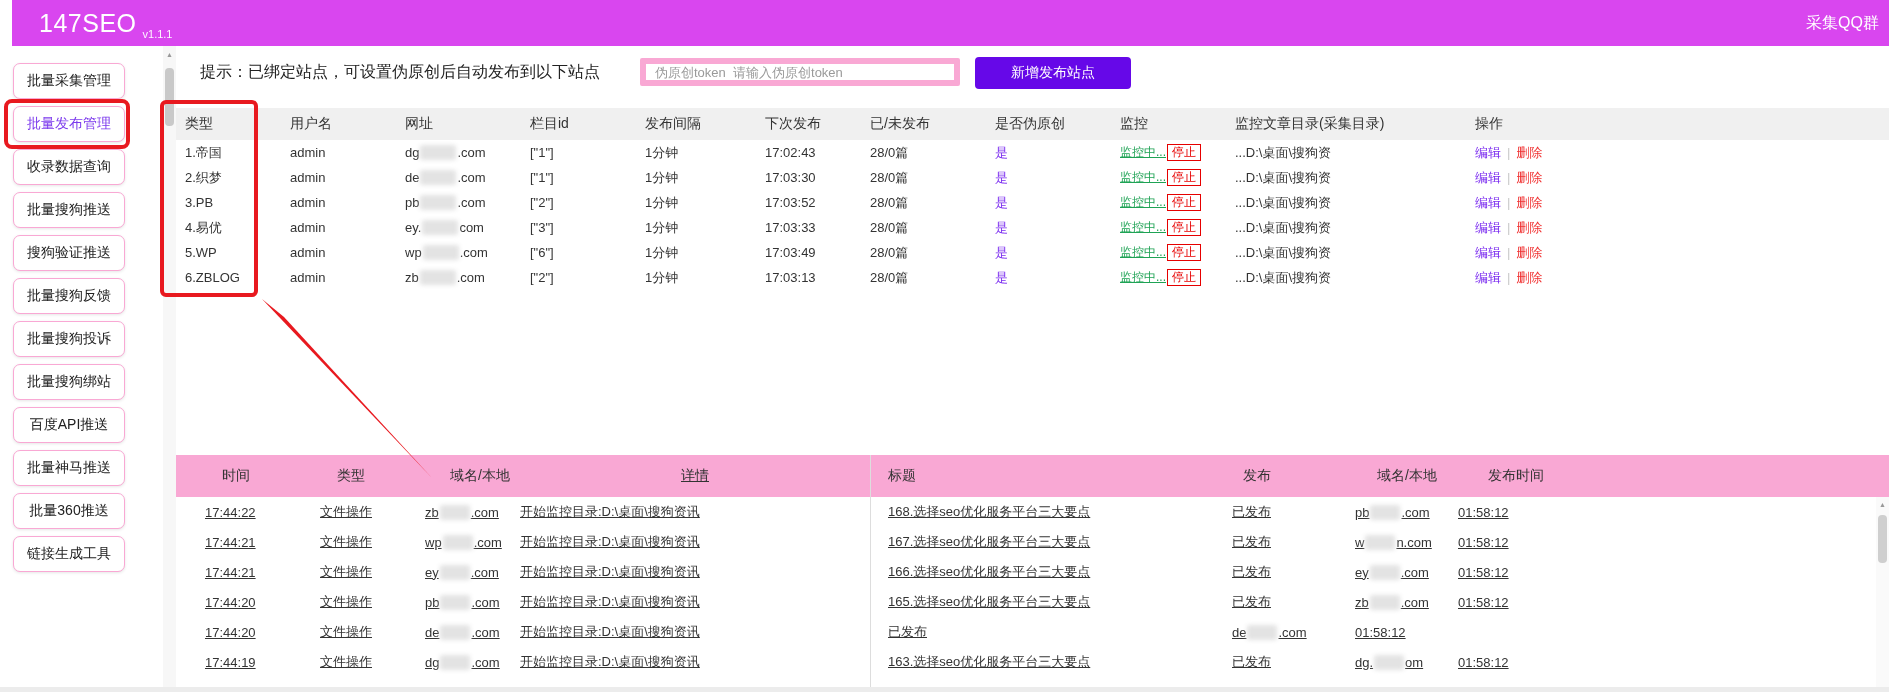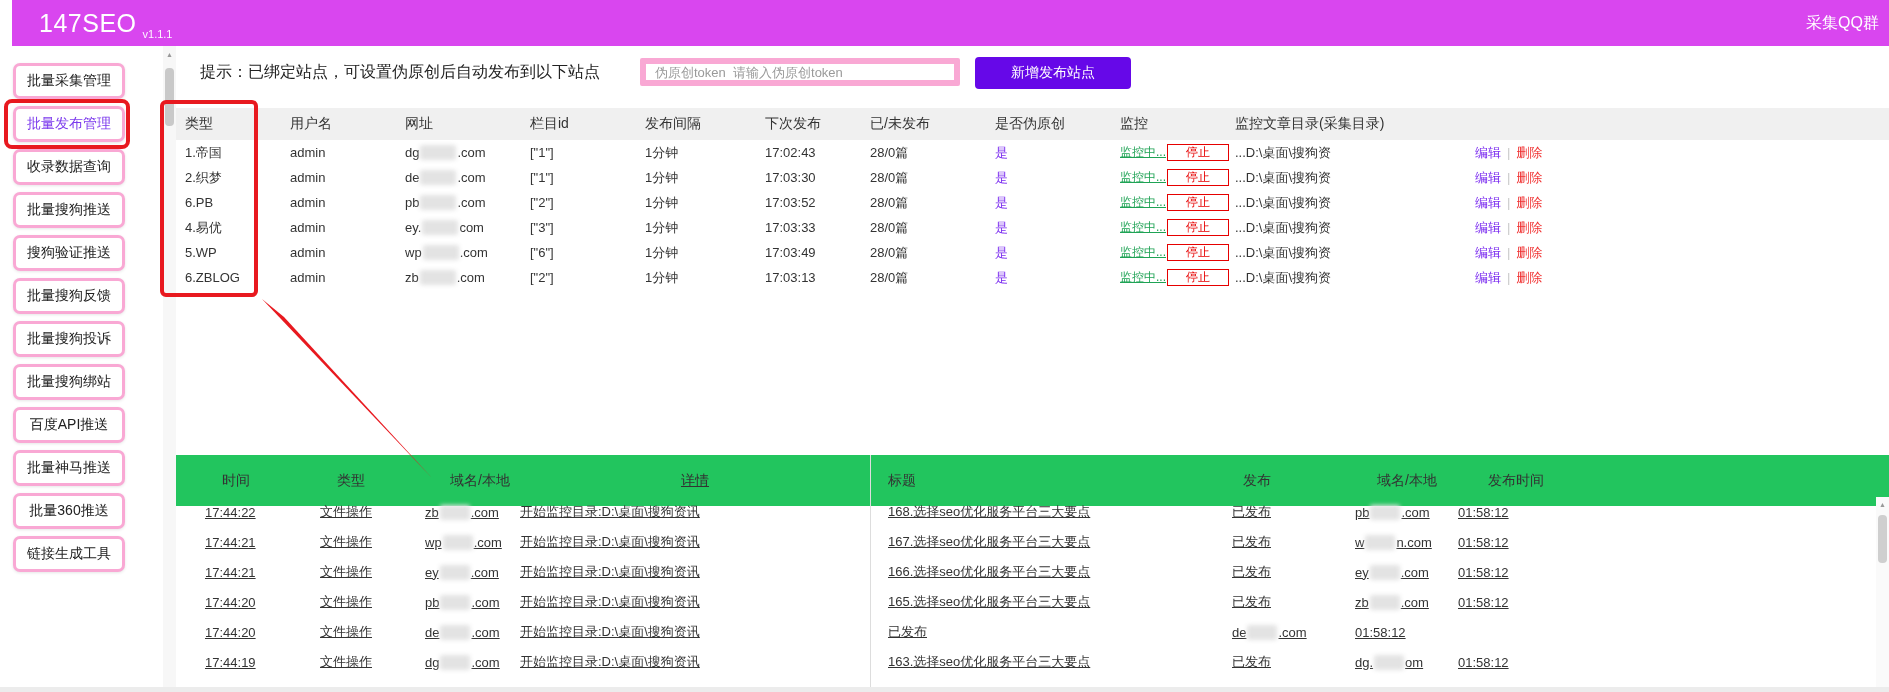--- a/index.html
+++ b/index.html
@@ -10,21 +10,21 @@
   
   .topbar { position:absolute; left:12px; top:0; width:1889px; height:46px;
     background:#d946ef; color:#fff; display:flex; align-items:center; }
   .brand { font-size:25px; margin-left:27px; letter-spacing:.5px; }
   .version { font-size:11px; margin-left:6px; margin-top:21px; opacity:.95; }
   .qq { position:absolute; right:22px; top:0; line-height:46px; font-size:16px; cursor:pointer; }
 
   
   .sidebar { position:absolute; left:0; top:46px; width:163px; height:646px; background:#fff; }
   .side-btn { position:relative; width:112px; height:36px; margin:7px auto 0 13px;
-    border:3px solid #f9a8d4; border-radius:7px; box-shadow:0 1px 3px rgba(0,0,0,.10);
+    border:1px solid #f9a8d4; border-radius:7px; box-shadow:0 1px 3px rgba(0,0,0,.10);
     font-size:14px; color:#222; display:flex; align-items:center; justify-content:center;
     cursor:pointer; background:#fff; }
   .side-btn:first-child { margin-top:17px; }
   .side-btn.active { color:#7c3aed; }
 
   
   .vscroll { position:absolute; left:163px; top:46px; width:13px; height:646px; background:#f7f7f7; }
   .vscroll .arr { display:block; text-align:center; font-size:7px; color:#999; padding-top:5px; }
   .vscroll .thumb { position:absolute; left:2px; top:22px; width:9px; height:58px; background:#c9c9c9; border-radius:4px; }
 
@@ -41,32 +41,32 @@
   
   .t1-grid { display:grid; grid-template-columns:105px 115px 125px 115px 120px 105px 125px 125px 115px 240px 1fr;
     padding-left:9px; align-items:center; }
   .t1-head { position:absolute; left:0; top:62px; width:1713px; height:32px; background:#f0f0f0;
     font-size:14px; color:#333; }
   .t1-rows { position:absolute; left:0; top:94px; width:1713px; }
   .srow { height:25px; font-size:13px; color:#333; }
   .purple { color:#7b2cf0; }
   .monitoring { color:#1fa355; text-decoration:underline; font-size:12px; cursor:pointer; }
   .stop-btn { display:inline-block; border:1px solid #e60000; color:#e60000; font-size:12px;
-    line-height:15px; padding:0 18px; margin-left:1px; cursor:pointer; }
+    line-height:15px; padding:0 4px; margin-left:1px; cursor:pointer; }
   .op-edit { color:#7b2cf0; cursor:pointer; }
   .op-sep { color:#c9c9c9; margin:0 6px; }
   .op-del { color:#f03030; cursor:pointer; }
   .blur { display:inline-block; width:36px; height:15px; background:#e3e3e3; filter:blur(2px);
     border-radius:2px; vertical-align:-3px; margin:0 1px; }
   .blur.sm { width:30px; }
 
   
   .t2-grid { display:grid; grid-template-columns:115px 105px 95px 350px 362px 123px 103px 1fr;
     padding-left:29px; align-items:center; }
-  .t2-head { position:absolute; left:0; top:409px; width:1713px; height:51px; background:#22c55e;
+  .t2-head { position:absolute; left:0; top:409px; width:1713px; height:42px; background:#f9a8d4;
     font-size:14px; color:#333; }
   #log-head div:nth-child(1){ padding-left:17px; }
   #log-head div:nth-child(2){ padding-left:17px; }
   #log-head div:nth-child(3){ padding-left:25px; }
   #log-head div:nth-child(4){ text-align:center;text-decoration:underline; }
   #log-head div:nth-child(5){ padding-left:18px; }
   #log-head div:nth-child(6){ padding-left:11px; }
   #log-head div:nth-child(7){ padding-left:22px; }
   #log-head div:nth-child(8){ padding-left:30px; }
   .t2-rows { position:absolute; left:0; top:451px; width:1713px;text-decoration:underline; }
@@ -124,20 +124,21 @@
         <div>类型</div>
         <div>用户名</div>
         <div>网址</div>
         <div>栏目id</div>
         <div>发布间隔</div>
         <div>下次发布</div>
         <div>已/未发布</div>
         <div>是否伪原创</div>
         <div>监控</div>
         <div>监控文章目录(采集目录)</div>
+        <div>操作</div>
       </div>
     <div class="t1-rows" id="sites-rows">
         <div class="t1-grid srow">
           <div>1.帝国</div>
           <div>admin</div>
           <div>dg<span class="blur"></span>.com</div>
           <div>["1"]</div>
           <div>1分钟</div>
           <div>17:02:43</div>
           <div>28/0篇</div>
@@ -153,21 +154,21 @@
           <div>["1"]</div>
           <div>1分钟</div>
           <div>17:03:30</div>
           <div>28/0篇</div>
           <div class="purple">是</div>
           <div><span class="monitoring">监控中...</span><span class="stop-btn">停止</span></div>
           <div>...D:\桌面\搜狗资</div>
           <div><span class="op-edit">编辑</span><span class="op-sep">|</span><span class="op-del">删除</span></div>
         </div>
         <div class="t1-grid srow">
-          <div>6.PB</div>
+          <div>3.PB</div>
           <div>admin</div>
           <div>pb<span class="blur"></span>.com</div>
           <div>["2"]</div>
           <div>1分钟</div>
           <div>17:03:52</div>
           <div>28/0篇</div>
           <div class="purple">是</div>
           <div><span class="monitoring">监控中...</span><span class="stop-btn">停止</span></div>
           <div>...D:\桌面\搜狗资</div>
           <div><span class="op-edit">编辑</span><span class="op-sep">|</span><span class="op-del">删除</span></div>

